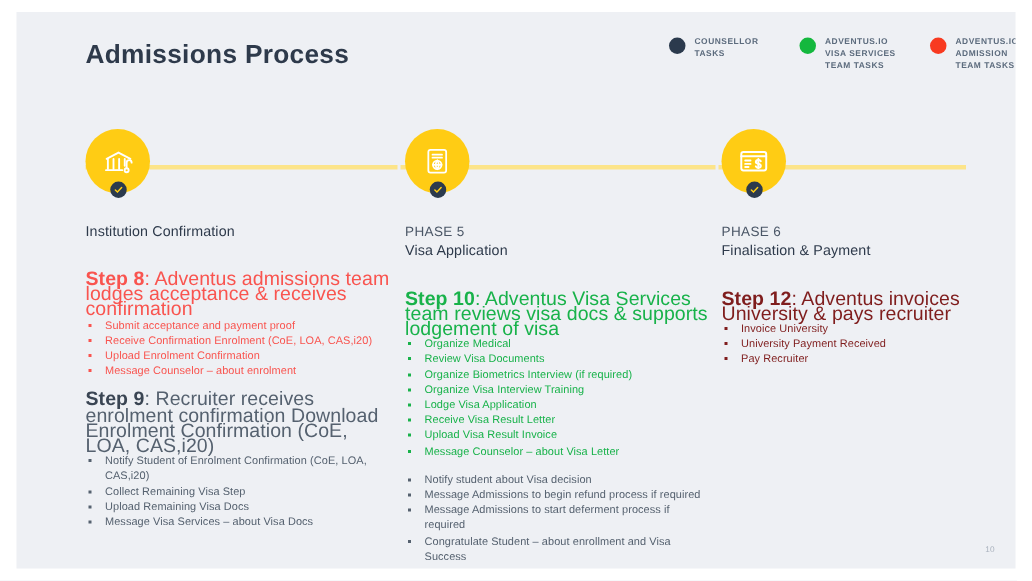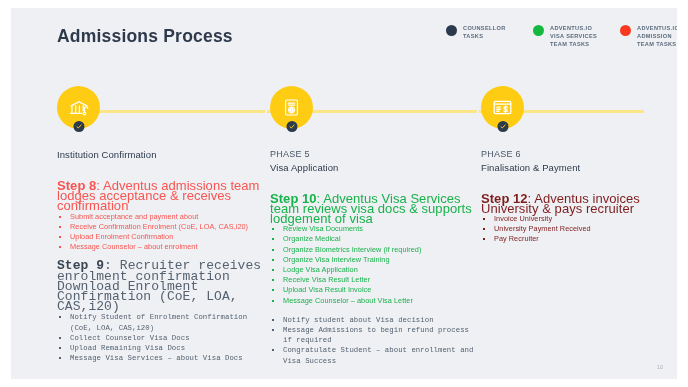--- a/index.html
+++ b/index.html
@@ -158,21 +158,21 @@
     left: 2px;
     top: 4px;
     width: 2px;
     height: 2px;
     background: currentColor;
   }
   .block { margin-bottom: 9px; }
 
   .c-red   { color: #f9544f; }
   .c-green { color: #18b24a; }
-  .c-navy  { color: #55616f; font-family: Liberation Mono, monospace; }
+  .c-navy  { color: #55616f; }
   .c-navy b { color: #3a4553; }
   .c-orange{ color: #7f1d1d; }
 
   
   #page-num {
     position: absolute;
     right: 14px;
     bottom: 9px;
     font-size: 5.5px;
     color: #a9b1bd;
@@ -263,64 +263,65 @@
   </div>
 
   <div class="column" id="col-1">
     <div class="phase-name">Institution Confirmation</div>
 
     <div class="block c-red">
       <div class="step-head">
         <b>Step 8</b><span>: Adventus admissions team lodges acceptance &amp; receives confirmation</span>
       </div>
       <ul class="bullets">
-        <li>Submit acceptance and payment about</li>
+        <li>Submit acceptance and payment proof</li>
         <li>Receive Confirmation Enrolment (CoE, LOA, CAS,i20)</li>
         <li>Upload Enrolment Confirmation</li>
         <li>Message Counselor – about enrolment</li>
       </ul>
     </div>
 
     <div class="block c-navy">
       <div class="step-head">
         <b>Step 9</b><span>: Recruiter receives enrolment confirmation Download Enrolment Confirmation (CoE, LOA, CAS,i20)</span>
       </div>
       <ul class="bullets">
         <li>Notify Student of Enrolment Confirmation (CoE, LOA, CAS,i20)</li>
-        <li>Collect Counselor Visa Docs</li>
+        <li>Collect Remaining Visa Step</li>
         <li>Upload Remaining Visa Docs</li>
         <li>Message Visa Services – about Visa Docs</li>
       </ul>
     </div>
   </div>
 
   <div class="column" id="col-2">
     <div class="phase-label">PHASE 5</div>
     <div class="phase-name">Visa Application</div>
 
     <div class="block c-green">
       <div class="step-head">
         <b>Step 10</b><span>: Adventus Visa Services team reviews visa docs &amp; supports lodgement of visa</span>
       </div>
       <ul class="bullets">
+        <li>Organize Medical</li>
         <li>Review Visa Documents</li>
-        <li>Organize Medical</li>
         <li>Organize Biometrics Interview (if required)</li>
         <li>Organize Visa Interview Training</li>
         <li>Lodge Visa Application</li>
         <li>Receive Visa Result Letter</li>
         <li>Upload Visa Result Invoice</li>
         <li>Message Counselor – about Visa Letter</li>
       </ul>
     </div>
 
     <div class="block c-navy">
       <ul class="bullets">
         <li>Notify student about Visa decision</li>
         <li>Message Admissions to begin refund process if required</li>
+        <li>Message Admissions to start deferment process if required</li>
         <li>Congratulate Student – about enrollment and Visa Success</li>
       </ul>
     </div>
   </div>
 
   <div class="column" id="col-3">
     <div class="phase-label">PHASE 6</div>
     <div class="phase-name">Finalisation &amp;  Payment</div>
 
     <div class="block c-orange">

